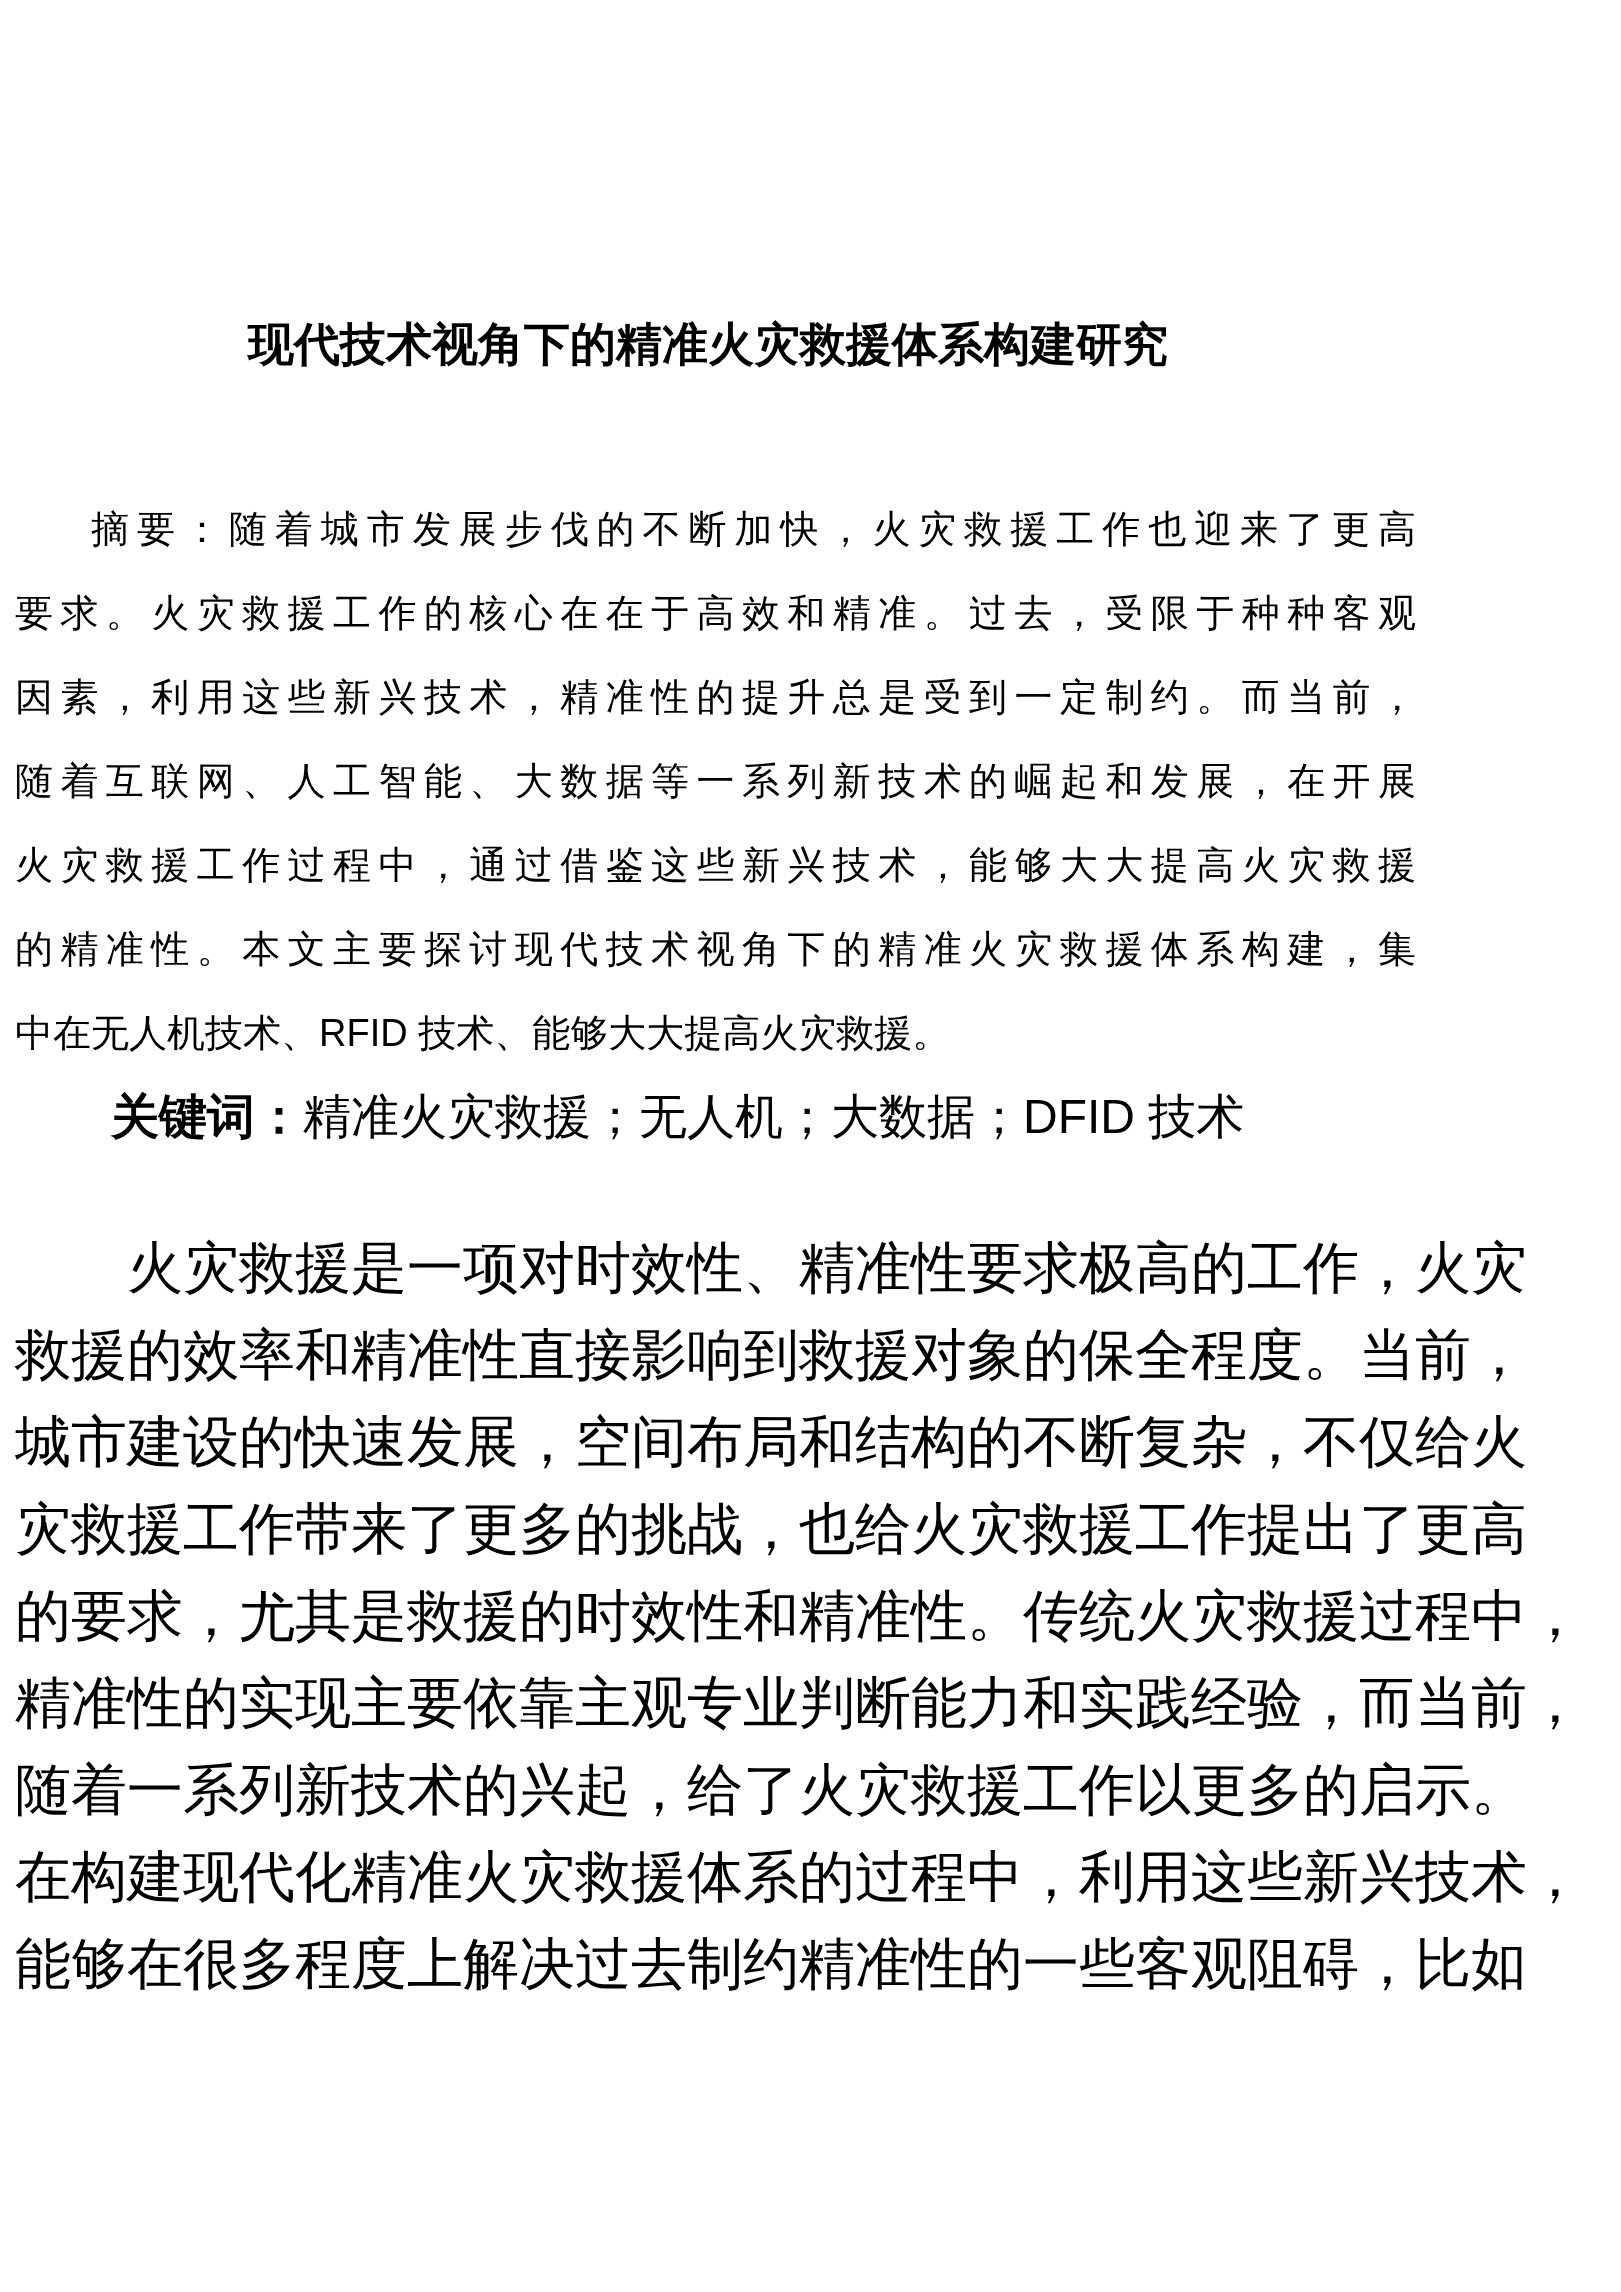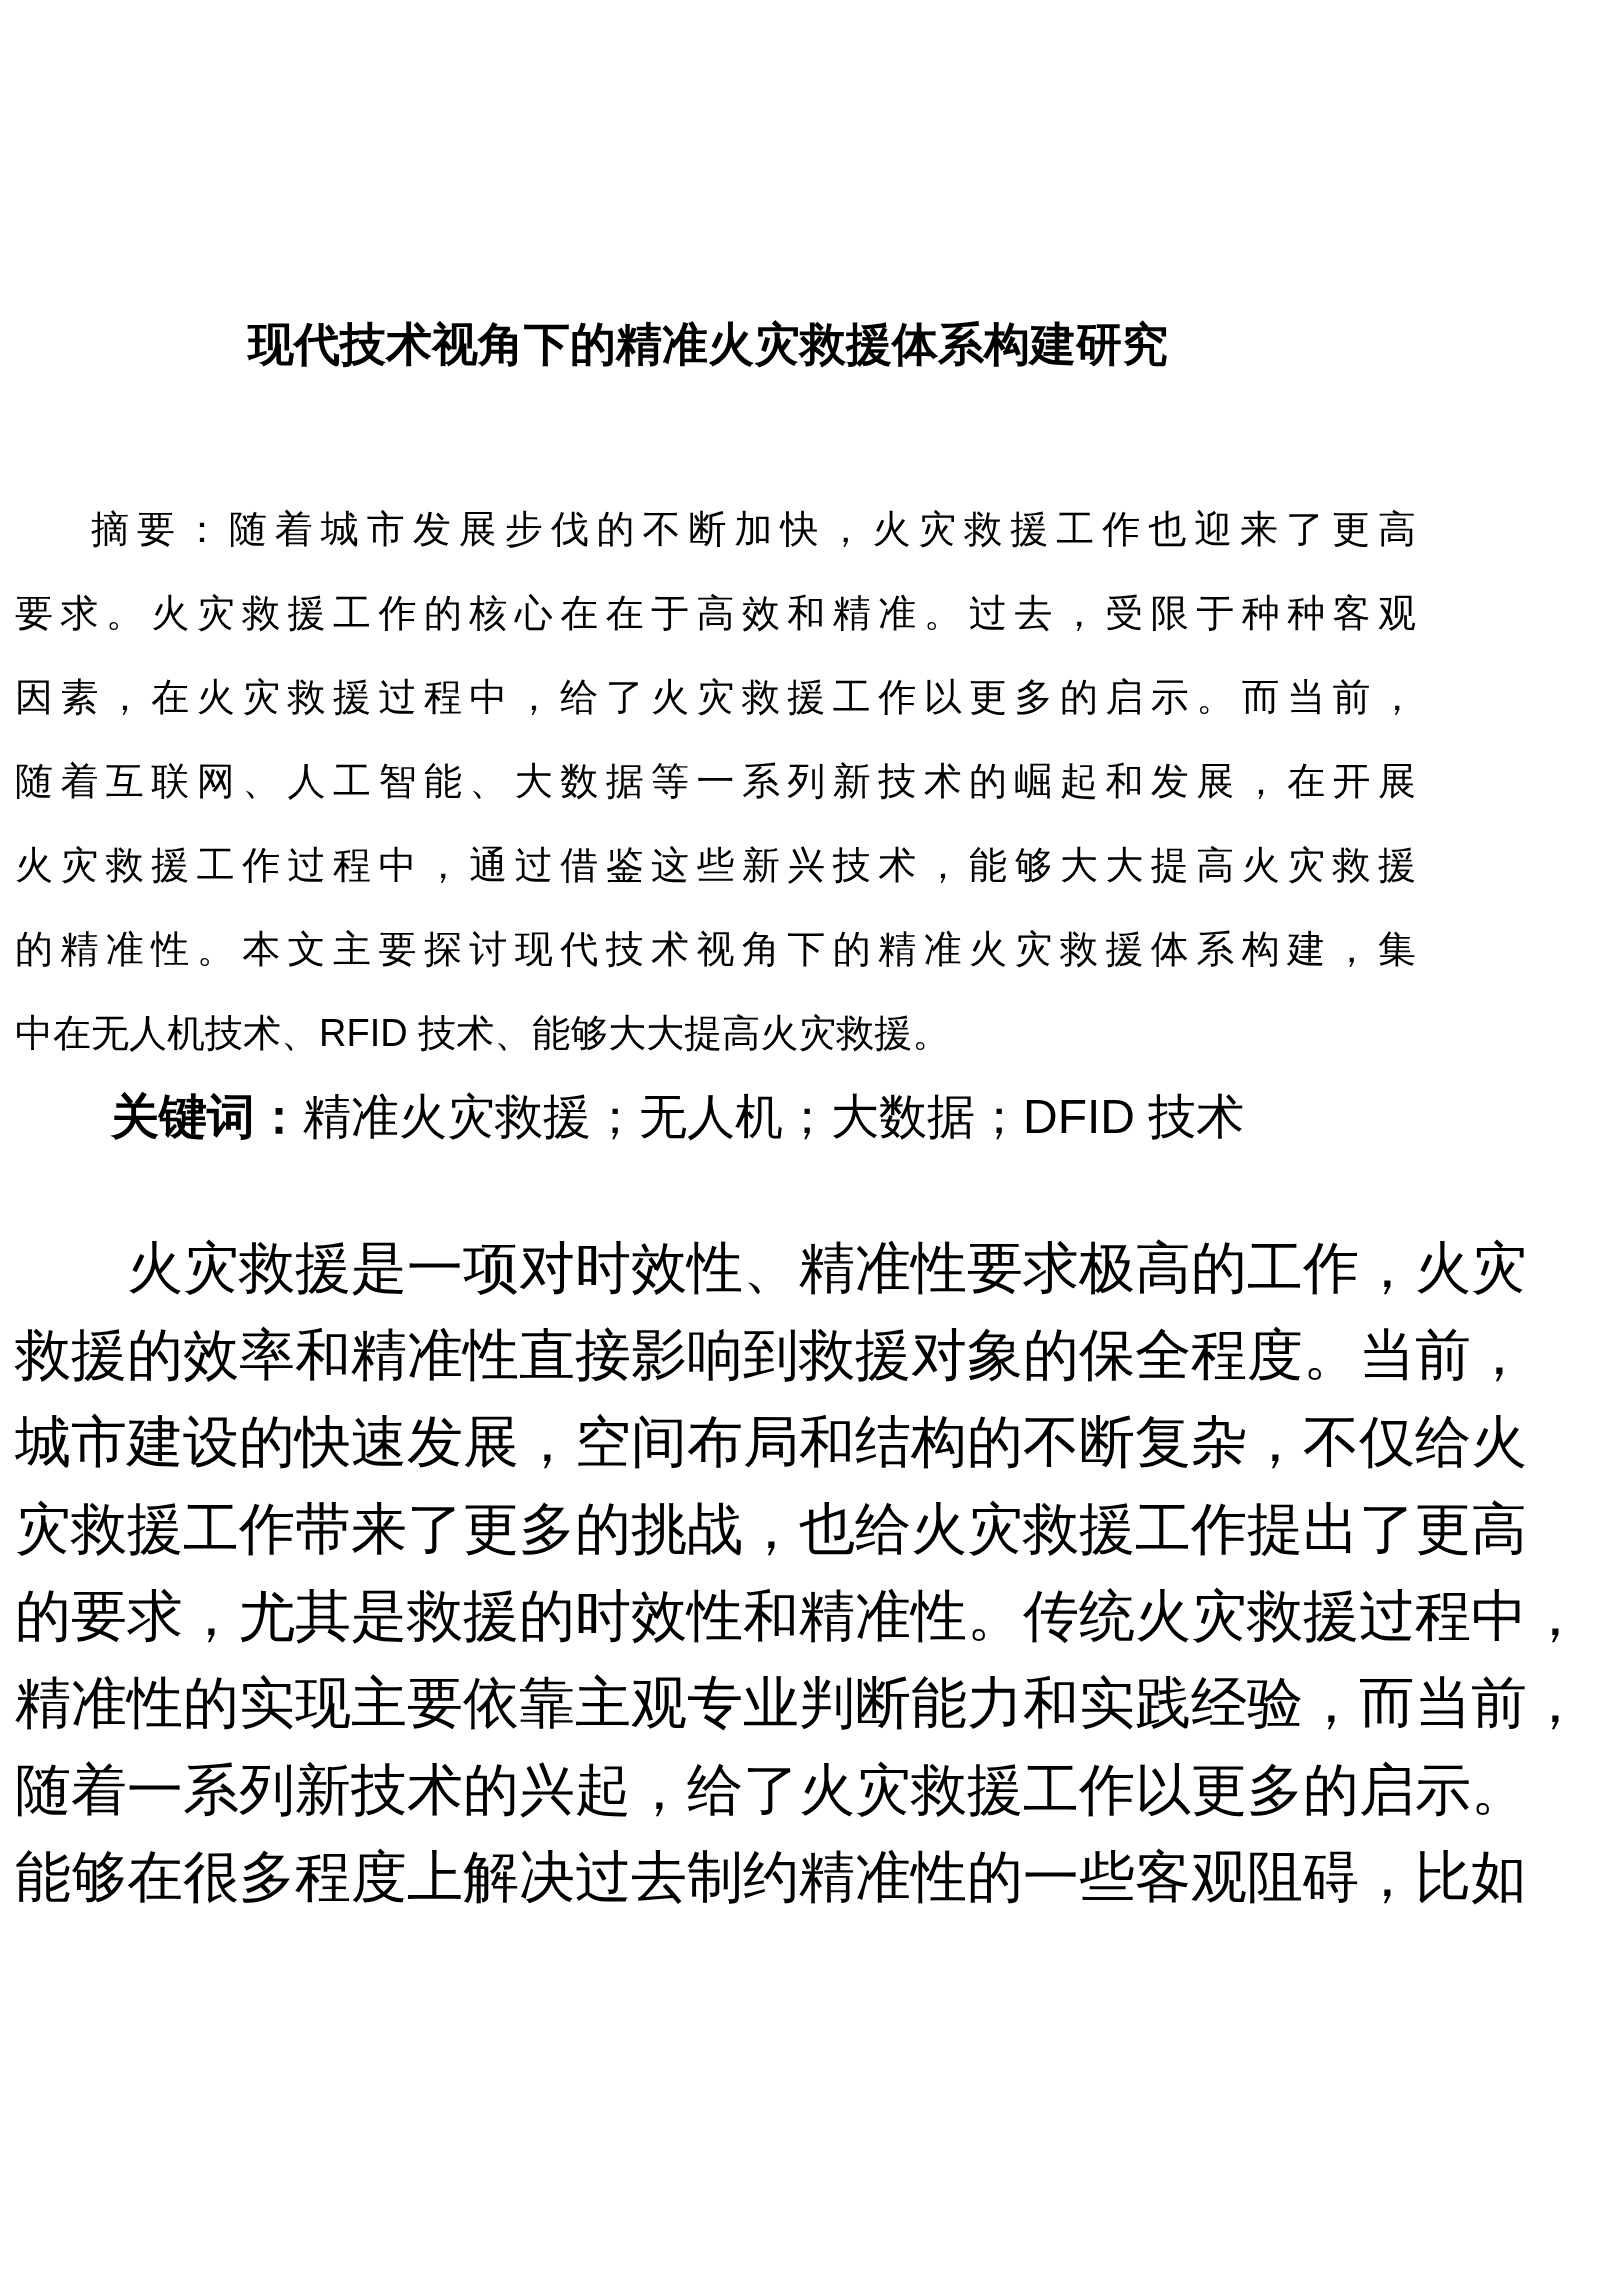--- a/index.html
+++ b/index.html
@@ -60,38 +60,39 @@
 </head>
 <body>
 
 <div class="page">
 
   <h1 class="doc-title">现代技术视角下的精准火灾救援体系构建研究</h1>
 
   <div class="abstract">
     <div class="line indent">摘要：随着城市发展步伐的不断加快，火灾救援工作也迎来了更高</div>
     <div class="line">要求。火灾救援工作的核心在在于高效和精准。过去，受限于种种客观</div>
-    <div class="line">因素，在火灾救援过程中，给了火灾救援工作以更多的启示。而当前，</div>
+    <div class="line">因素，利用这些新兴技术，精准性的提升总是受到一定制约。而当前，</div>
     <div class="line">随着互联网、人工智能、大数据等一系列新技术的崛起和发展，在开展</div>
     <div class="line">火灾救援工作过程中，通过借鉴这些新兴技术，能够大大提高火灾救援</div>
     <div class="line">的精准性。本文主要探讨现代技术视角下的精准火灾救援体系构建，集</div>
     <div class="line left">中在无人机技术、RFID 技术、能够大大提高火灾救援。</div>
   </div>
 
   <div class="keywords">
     <div class="line left indent">
       <span class="kw-label">关键词：</span><span>精准火灾救援；无人机；大数据；DFID 技术</span>
     </div>
   </div>
 
   <div class="body-text">
     <div class="line indent">火灾救援是一项对时效性、精准性要求极高的工作，火灾</div>
     <div class="line">救援的效率和精准性直接影响到救援对象的保全程度。当前，</div>
     <div class="line">城市建设的快速发展，空间布局和结构的不断复杂，不仅给火</div>
     <div class="line">灾救援工作带来了更多的挑战，也给火灾救援工作提出了更高</div>
     <div class="line">的要求，尤其是救援的时效性和精准性。传统火灾救援过程中，</div>
     <div class="line">精准性的实现主要依靠主观专业判断能力和实践经验，而当前，</div>
     <div class="line">随着一系列新技术的兴起，给了火灾救援工作以更多的启示。</div>
+    <div class="line">在构建现代化精准火灾救援体系的过程中，利用这些新兴技术，</div>
     <div class="line left">能够在很多程度上解决过去制约精准性的一些客观阻碍，比如</div>
   </div>
 
 </div>
 
 
 </body></html>

